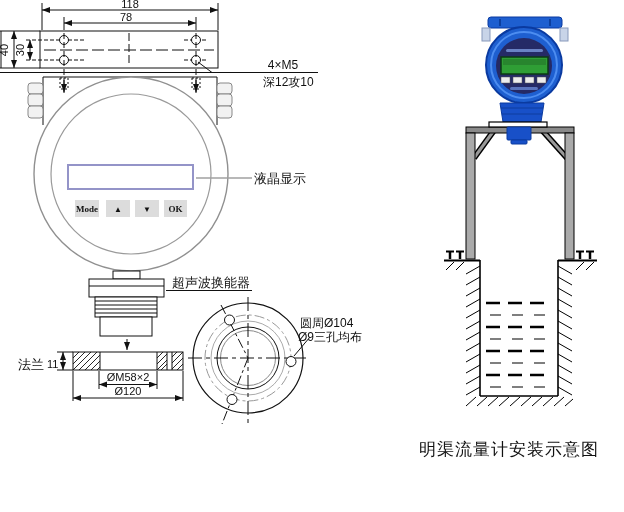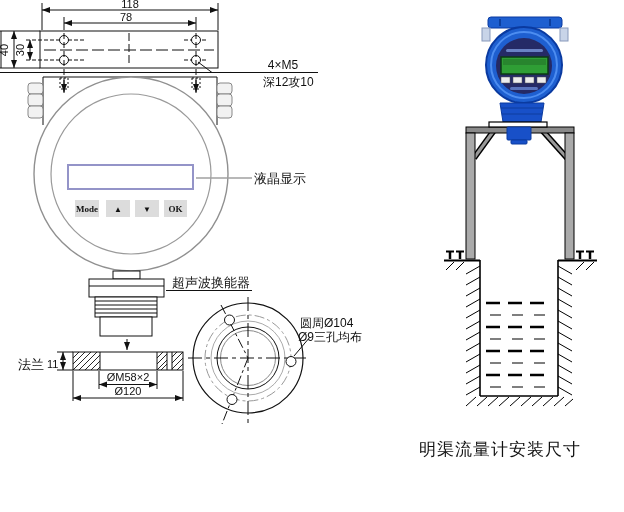--- a/index.html
+++ b/index.html
@@ -243,15 +243,15 @@
       <line x1="486" y1="327" x2="552" y2="327" stroke-width="2.6" stroke-dasharray="14 8"></line>
       <line x1="490" y1="339" x2="548" y2="339" stroke-width="1.2" stroke-dasharray="11 11"></line>
       <line x1="486" y1="351" x2="552" y2="351" stroke-width="2.6" stroke-dasharray="14 8"></line>
       <line x1="490" y1="363" x2="548" y2="363" stroke-width="1.2" stroke-dasharray="11 11"></line>
       <line x1="486" y1="375" x2="552" y2="375" stroke-width="2.6" stroke-dasharray="14 8"></line>
       <line x1="490" y1="387" x2="548" y2="387" stroke-width="1.2" stroke-dasharray="11 11"></line>
     </g>
   </g>
 </svg>
 
-<div class="caption cap-right">明渠流量计安装尺寸</div>
+<div class="caption cap-right">明渠流量计安装示意图</div>
 
 </div>
 
 </body></html>

